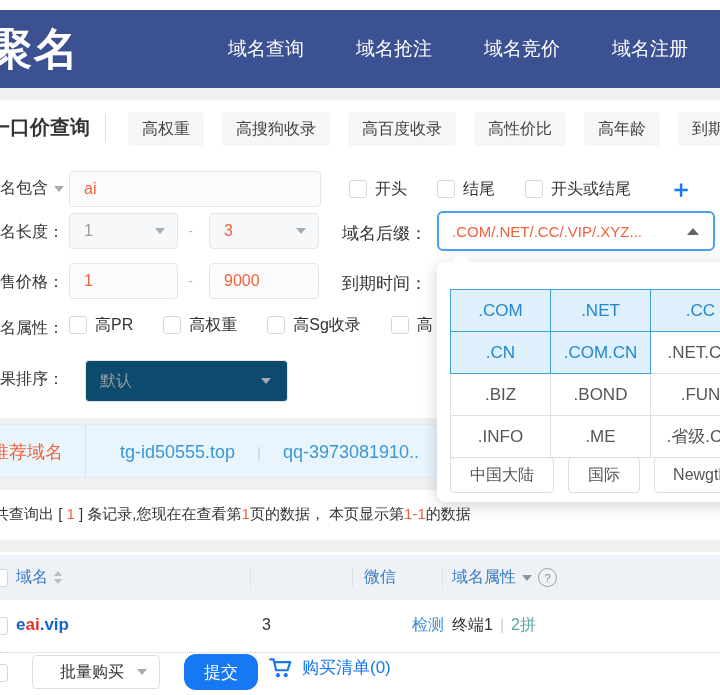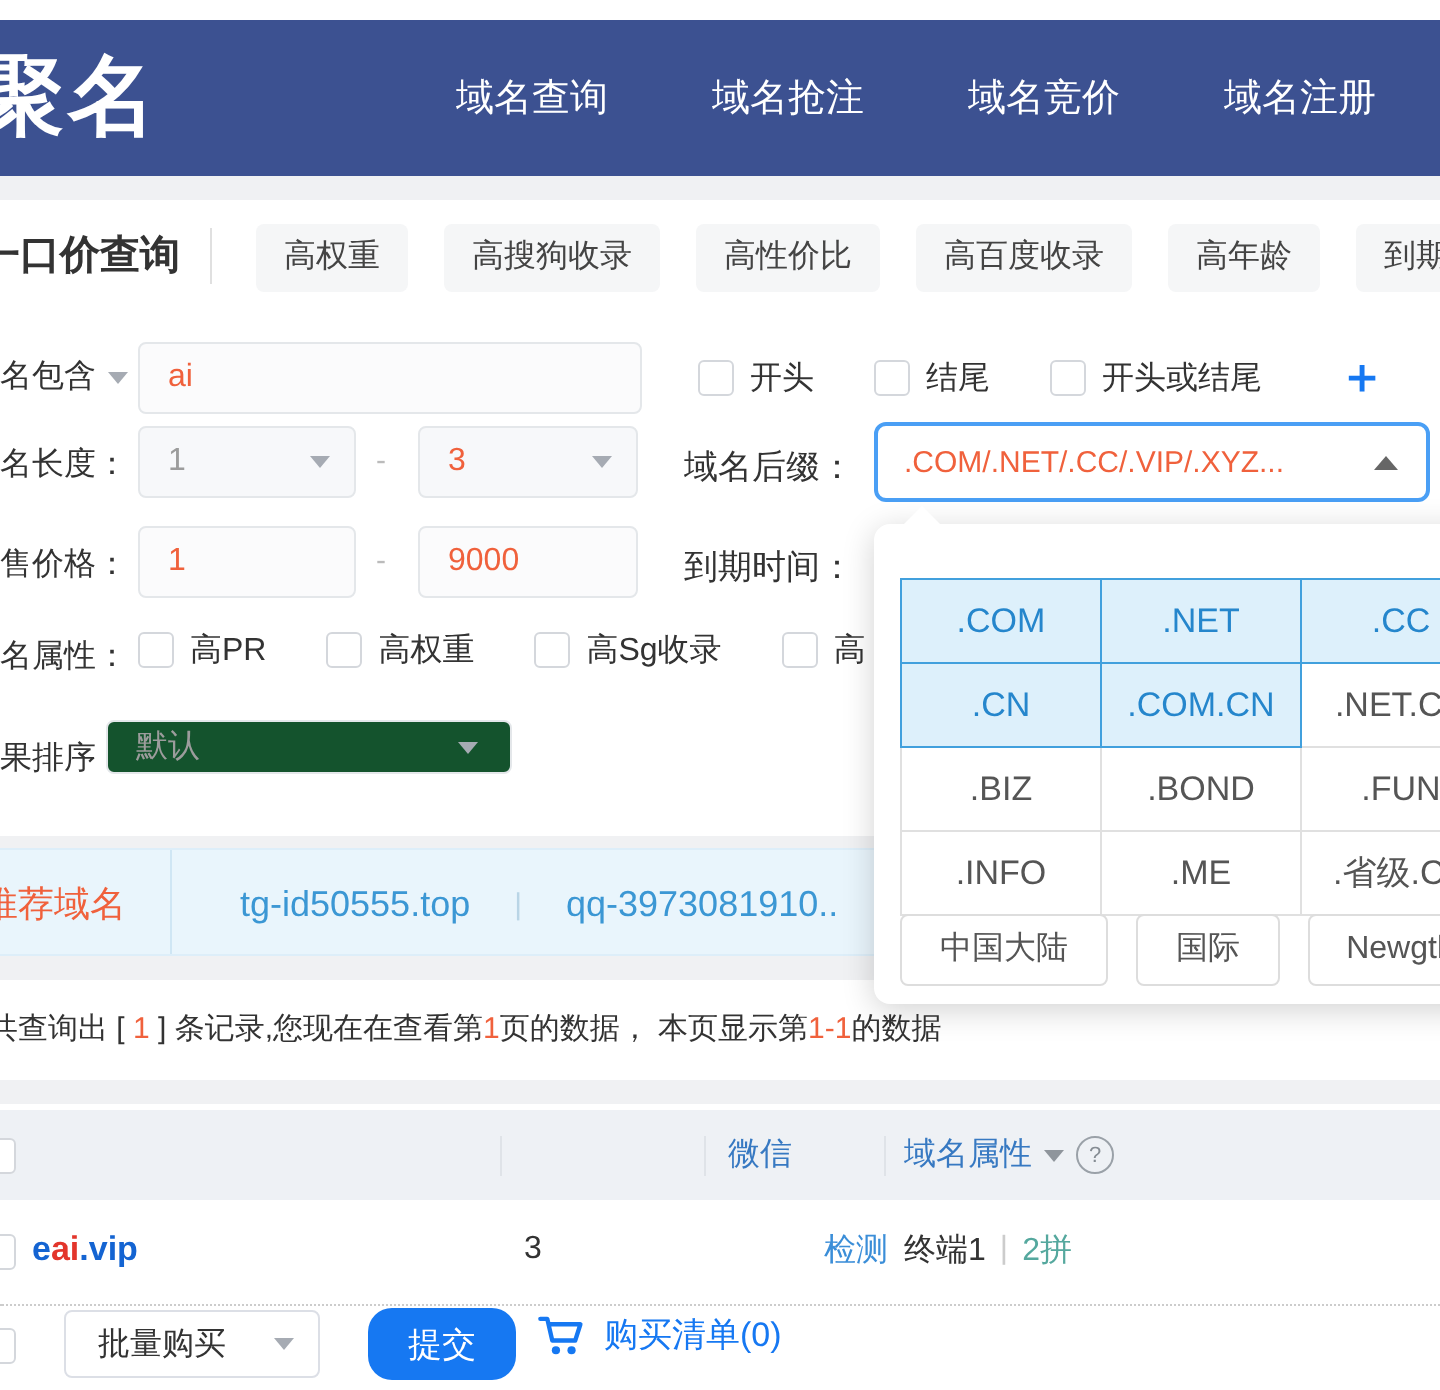--- a/index.html
+++ b/index.html
@@ -93,21 +93,21 @@
   .domain{font-size:17px;font-weight:bold;color:#1464d2;}
   .domain .hl{color:#e3352b;}
   .linkblue{color:#3b8ed8;cursor:pointer;margin-left:44px;}
   .attr-sep{color:#ccc;margin:0 7px;}
   .teal{color:#55a89e;}
   .dotline{position:absolute;left:0;top:100px;width:720px;border-top:1px dotted #ccc;}
 
   
   .fsel{position:absolute;left:32px;top:103px;width:128px;height:34px;border:1px solid #dcdfe6;
         border-radius:4px;background:#fff;box-sizing:border-box;display:flex;align-items:center;
-        padding-left:16px;font-size:16px;cursor:pointer;}
+        padding-left:27px;font-size:16px;cursor:pointer;}
   .submit{position:absolute;left:184px;top:102px;width:74px;height:36px;background:#1678f2;
           border-radius:12px;color:#fff;font-size:17px;display:flex;align-items:center;
           justify-content:center;cursor:pointer;}
   .cartwrap{position:absolute;left:268px;top:102px;display:flex;align-items:center;gap:8px;
             color:#1678f2;font-size:17px;cursor:pointer;}
 </style>
 </head>
 <body>
 
 <div id="screen">
@@ -123,22 +123,22 @@
       <div class="nav-item">域名注册</div>
     </div>
   </div>
 
   <div class="card" style="top:100px;height:318px;">
     <div class="f-title">一口价查询</div>
     <div class="f-divider"></div>
     <div class="pills">
       <div class="pill">高权重</div>
       <div class="pill">高搜狗收录</div>
+      <div class="pill">高百度收录</div>
       <div class="pill">高性价比</div>
-      <div class="pill">高百度收录</div>
       <div class="pill">高年龄</div>
       <div class="pill">到期时间</div>
     </div>
 
     <div class="lbl" style="left:-16px;top:78px;">
       <span>域名包含</span>
       <span class="caret-down" style="margin-left:6px;"></span>
     </div>
     <div class="inputbox" style="left:69px;top:71px;width:252px;height:36px;">
       <span class="orange">ai</span>
@@ -199,21 +199,21 @@
         <span class="cb"></span>
         <span class="cb-label">高Sg收录</span>
       </span>
       <span style="display:flex;align-items:center;">
         <span class="cb"></span>
         <span class="cb-label">高</span>
       </span>
     </div>
 
     <div class="lbl" style="left:-16px;top:269px;">结果排序：</div>
-    <div class="inputbox" style="left:53px;top:260px;width:203px;height:27px;background:#14532d;">
+    <div class="inputbox" style="left:85px;top:260px;width:203px;height:42px;background:#0c4a6e;">
       <span class="graytxt">默认</span>
       <span class="caret-down sel-caret" style="right:16px;"></span>
     </div>
   </div>
 
   <div class="rec">
     <div class="rec-label">推荐域名</div>
     <div class="rec-div"></div>
     <div class="rec-links">
       <span class="rec-link">tg-id50555.top</span>
@@ -224,20 +224,27 @@
 
   <div class="card" style="top:490px;height:50px;">
     <div class="summary">
       <span>共查询出 [ </span><span class="orange">1</span><span> ] 条记录,您现在在查看第</span><span class="orange">1</span><span>页的数据， 本页显示第</span><span class="orange">1-1</span><span>的数据</span>
     </div>
   </div>
 
   <div class="card" style="top:552px;height:143px;">
     <div class="thead">
       <span class="edgecb" style="top:14px;"></span>
+      <div class="th" style="left:16px;">
+        <span>域名</span>
+        <span class="sorticon">
+            <span class="up"></span>
+            <span class="dn"></span>
+          </span>
+      </div>
       <div class="th-div" style="left:250px;"></div>
       <div class="th-div" style="left:352px;"></div>
       <div class="th" style="left:364px;">
         <span>微信</span>
       </div>
       <div class="th-div" style="left:442px;"></div>
       <div class="th" style="left:452px;">
         <span>域名属性</span>
         <span class="caret-down" style="border-top-color:#8f959c;"></span>
         <span class="helpicon">?</span>

